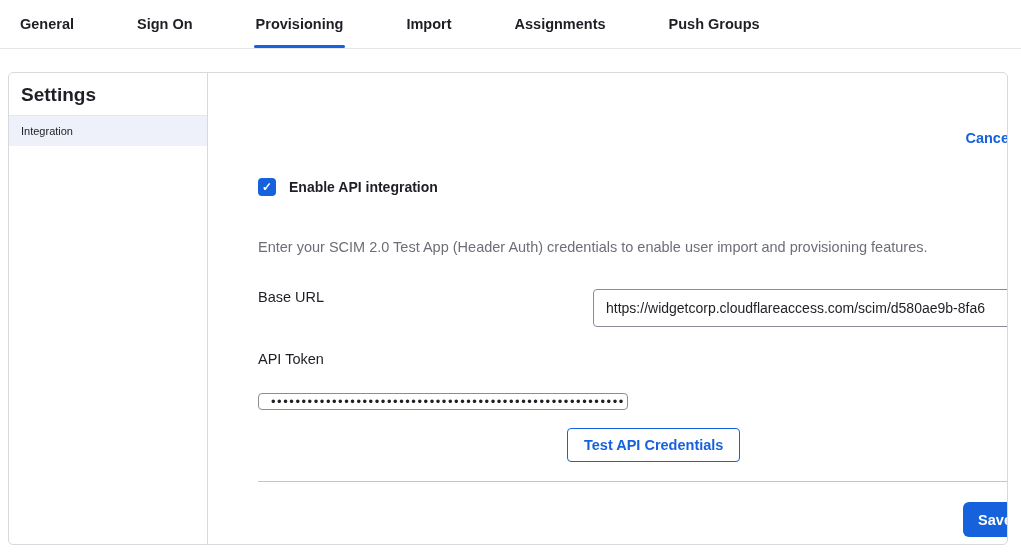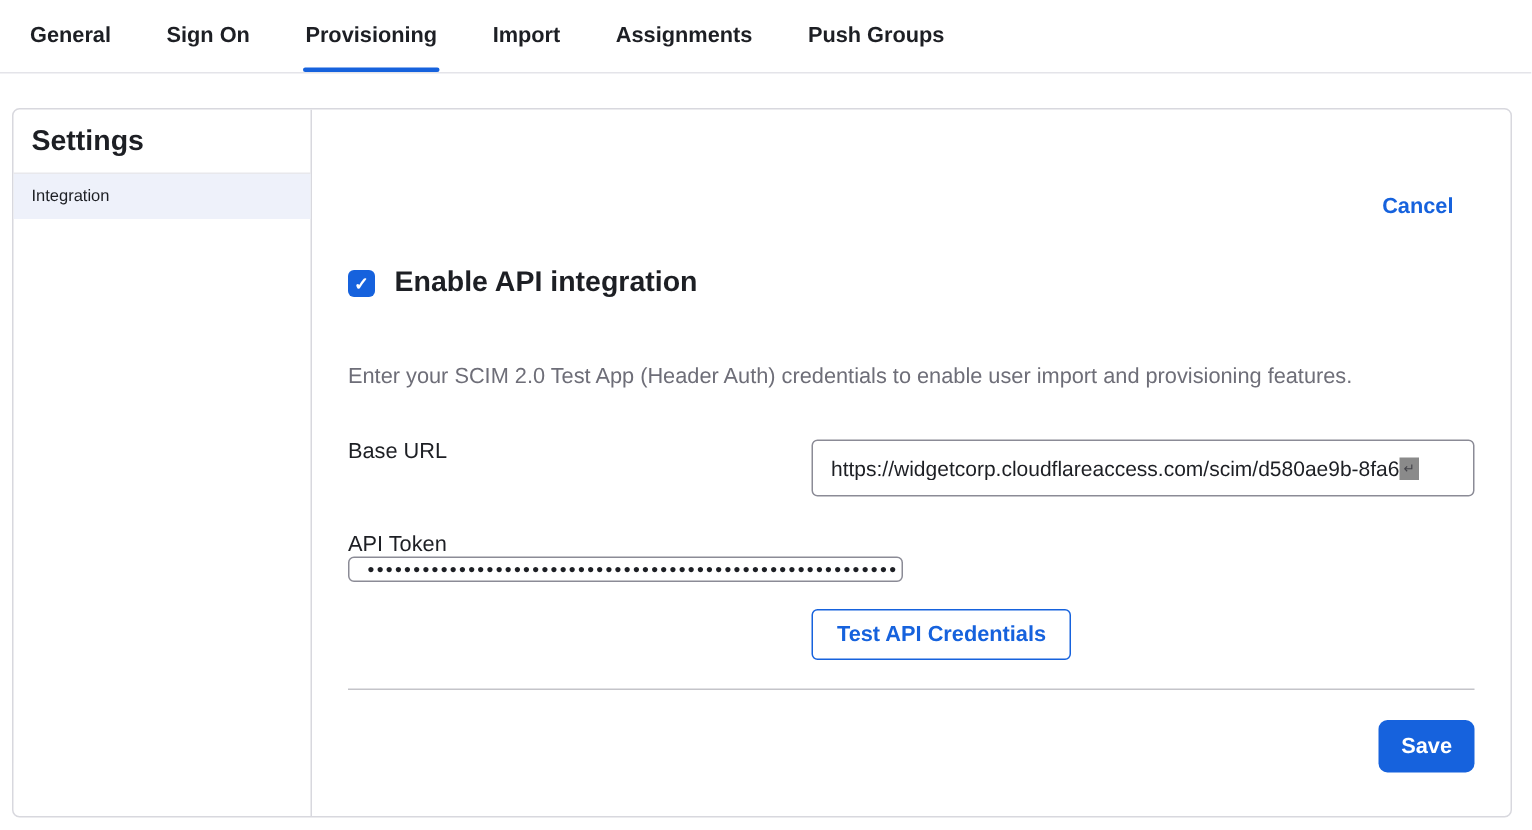--- a/index.html
+++ b/index.html
@@ -1,15 +1,15 @@
 <!DOCTYPE html>
 <html><head>
 <meta charset="utf-8">
 <style>
-  * { box-sizing: border-box; margin: 0; padding: 0; }
+  * { box-sizing: border-box; margin: 0; padding: 0; gap: 26px; }
   html, body { width: 1021px; height: 553px; background: #fff;
     font-family: "Liberation Sans", sans-serif; color: #1d1f24; }
 
   
   .tabbar { display: flex; align-items: stretch; height: 49px;
     padding-left: 19px; border-bottom: 1px solid #e4e4e9; }
   .tab { position: relative; display: flex; align-items: center;
     margin-right: 35px; padding: 0 1px; font-size: 14.5px; font-weight: 700;
     color: #1d1f24; cursor: pointer; white-space: nowrap; }
   .tab.active::after { content: ""; position: absolute; left: -1px; right: -1px;
@@ -29,21 +29,21 @@
   
   .main { flex: 1; padding: 0 24px; }
   .cancel-row { margin-top: 56px; text-align: right; }
   .cancel-link { display: inline-block; margin-right: 14px; color: #1662dd;
     font-weight: 700; font-size: 14.5px; text-decoration: none; cursor: pointer; }
 
   .check-row { margin-top: 31px; display: flex; align-items: center; gap: 13px; }
   .checkbox { width: 18px; height: 18px; flex: none; background: #1662dd;
     border-radius: 4px; color: #fff; display: flex; align-items: center;
     justify-content: center; font-size: 12px; font-weight: 700; cursor: pointer; }
-  .check-label { font-weight: 700; font-size: 19px; }
+  .check-label { font-weight: 700; font-size: 14px; }
 
   .description { margin-top: 43px; font-size: 14.5px; color: #6e6e78; }
 
   .field-row { display: flex; align-items: flex-start; }
   .field-row.first { margin-top: 34px; }
   .field-row.second { margin-top: 24px; flex-direction: column; }
   .field-label { width: 309px; flex: none; font-size: 14.5px; }
   .field-input { flex: 1; height: 38px; border: 1px solid #8b8b96;
     border-radius: 4px; background: #fff; display: flex; align-items: center;
     padding: 0 2px 0 12px; font-size: 14px; overflow: hidden;

